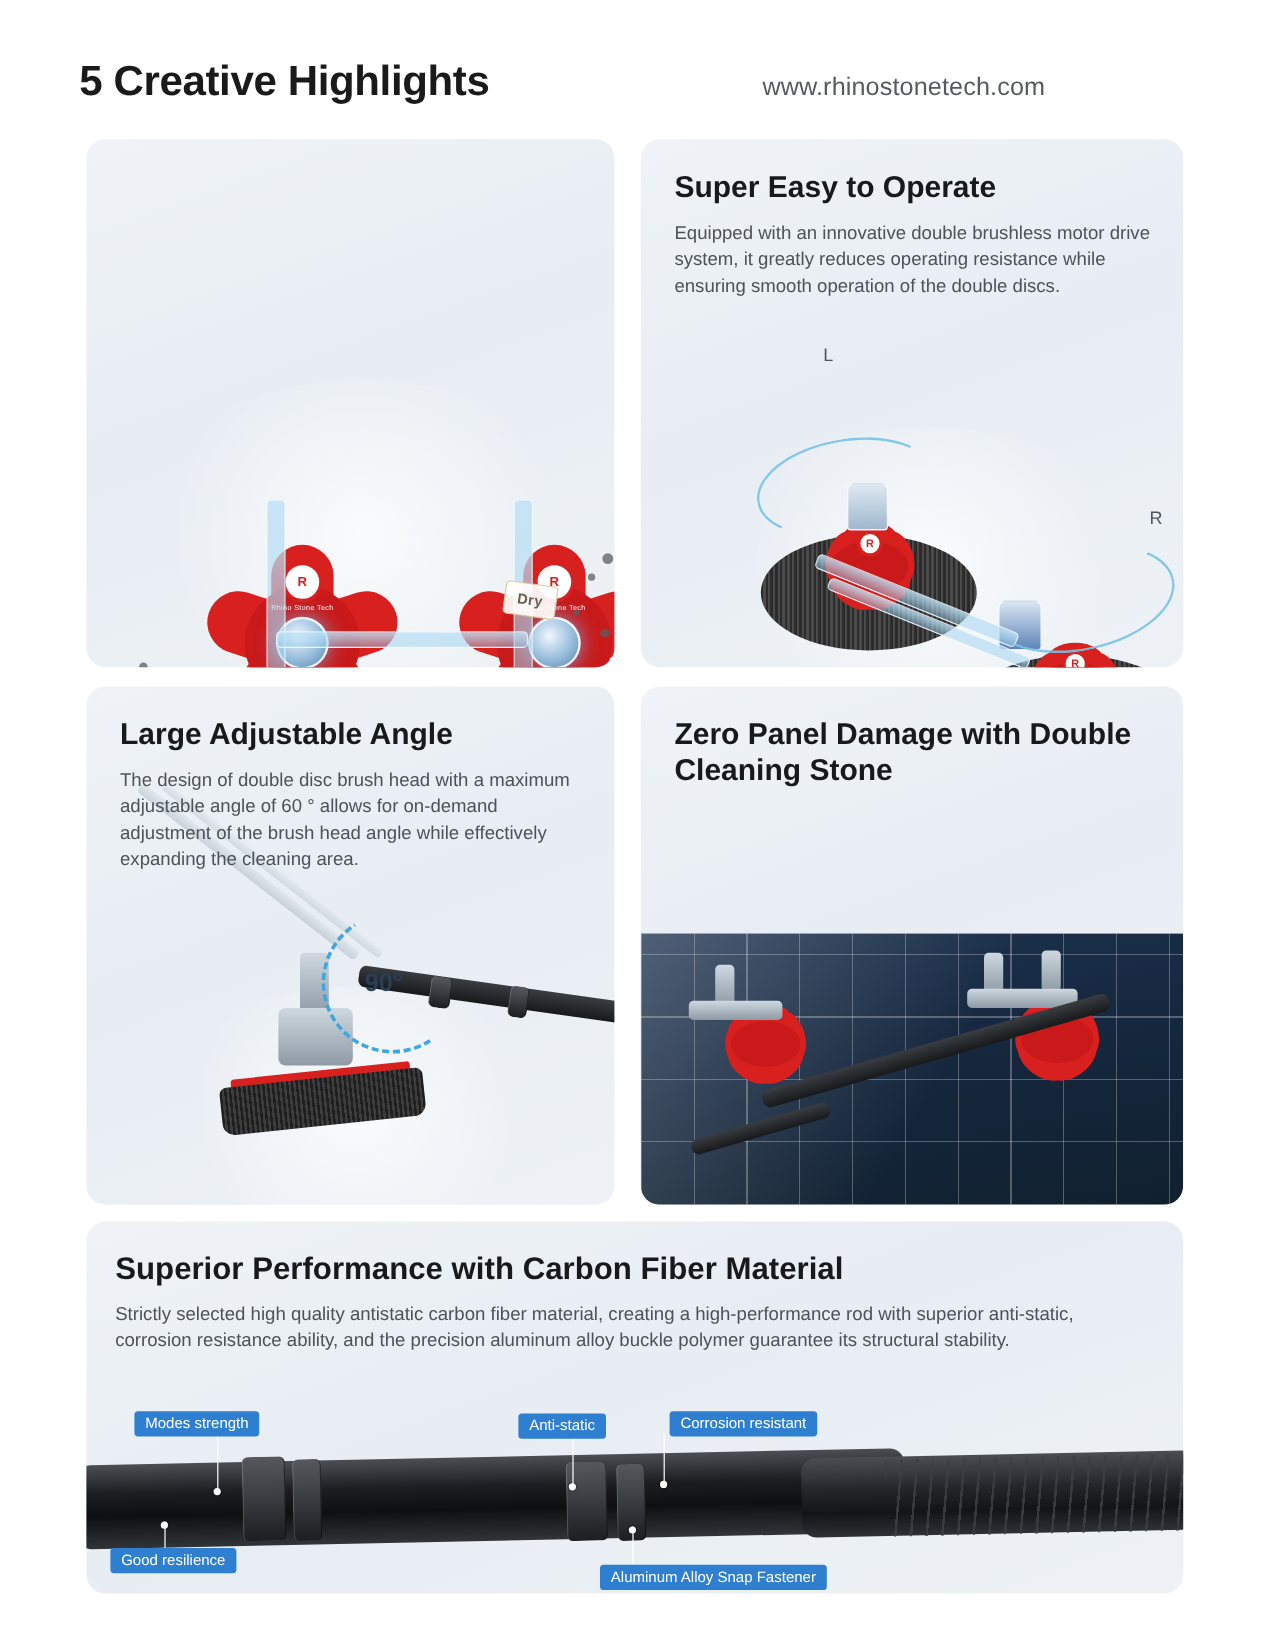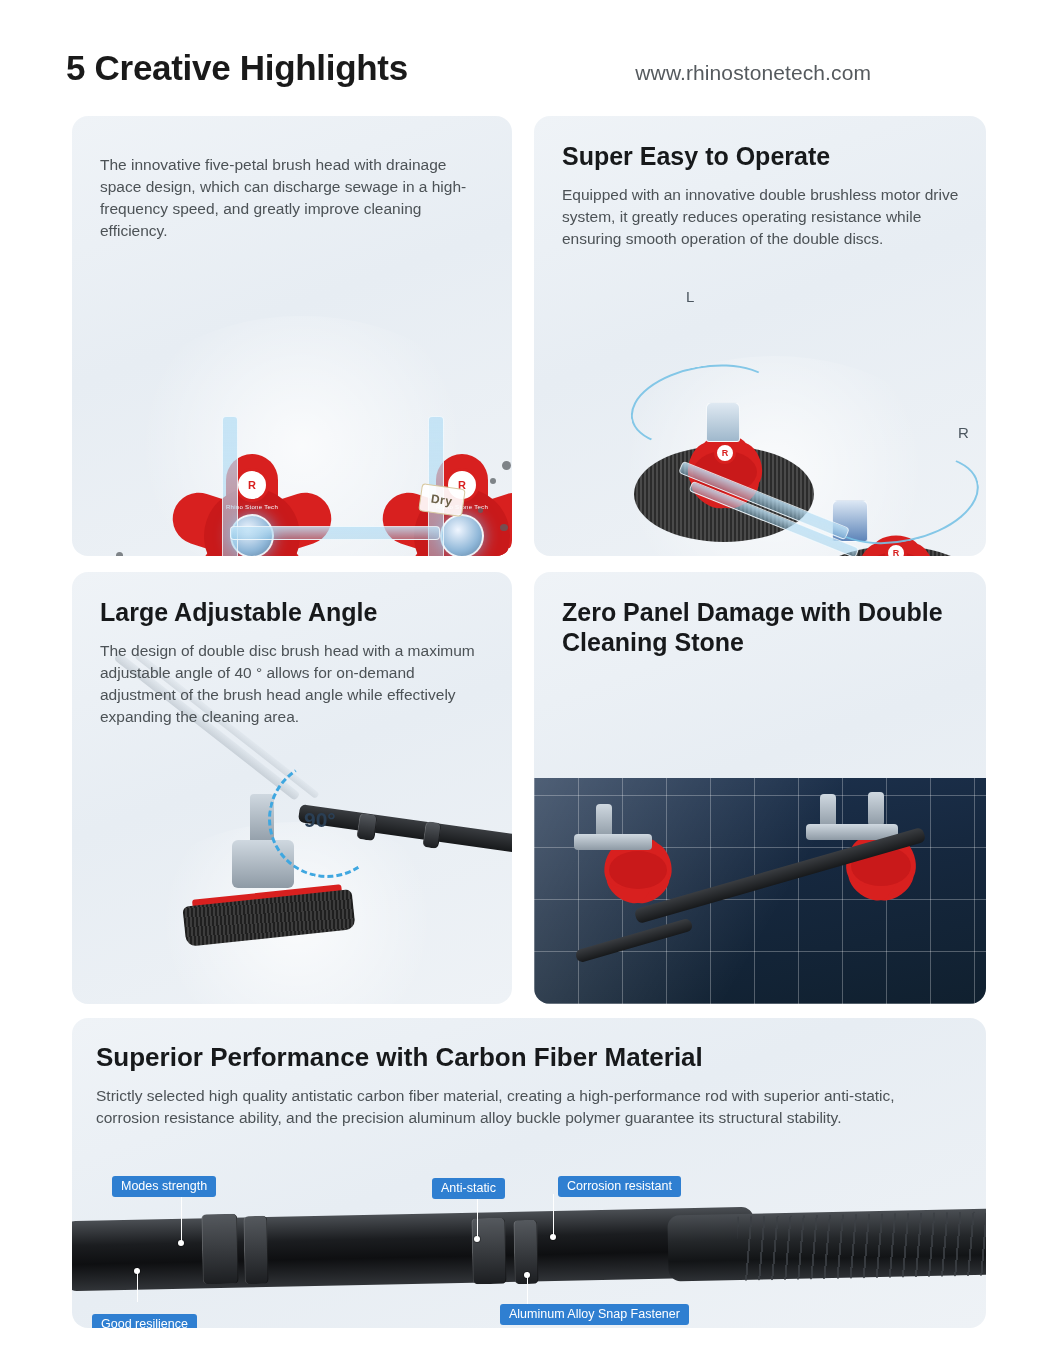--- a/index.html
+++ b/index.html
@@ -293,21 +293,20 @@
         <div class="splat" style="left:430px; top:345px; width:9px; height:9px;"></div>
         <div class="splat" style="left:418px; top:362px; width:6px; height:6px;"></div>
 
         <div class="splat" style="left:406px; top:392px; width:5px; height:5px;"></div>
         <div class="splat" style="left:428px; top:408px; width:8px; height:7px;"></div>
         <div class="splat" style="left:44px; top:436px; width:7px; height:7px;"></div>
 
       </div>
 
       <div class="card-text-zone">
-        <div class="card-body">The innovative five-petal brush head with drainage space design, which can discharge sewage in a high-frequency speed, and greatly improve cleaning efficiency.</div>
       </div>
     </div>
   </div>
 
   <div class="card" id="card-2">
     <div class="card-inner">
       <div class="art">
         <div class="glow" style="left:60px; top:240px; width:360px; height:230px;"></div>
 
         <div class="bristles" style="left:100px; top:330px; width:180px; height:96px; border-radius:50%;"></div>
@@ -365,21 +364,21 @@
         <div class="pole-light" style="left:160px; top:268px; width:62px; height:48px; border-radius:6px;"></div>
         <div class="red-bar" style="left:120px; top:320px; width:150px; height:9px; transform:rotate(-6deg);"></div>
         <div class="brush-side" style="left:112px; top:326px; width:170px; height:40px; transform:rotate(-6deg);"></div>
 
         <div class="dial" style="left:196px; top:188px; width:118px; height:118px; transform:rotate(12deg);"></div>
         <div class="angle-text" style="left:232px; top:236px;">90°</div>
       </div>
 
       <div class="card-text-zone">
         <div class="card-title">Large Adjustable Angle</div>
-        <div class="card-body">The design of double disc brush head with a maximum adjustable angle of 40 ° allows for on-demand adjustment of the brush head angle while effectively expanding the cleaning area.</div>
+        <div class="card-body">The design of double disc brush head with a maximum adjustable angle of 60 ° allows for on-demand adjustment of the brush head angle while effectively expanding the cleaning area.</div>
       </div>
     </div>
   </div>
 
   <div class="card" id="card-4">
     <div class="card-inner">
       <div class="art">
         <div class="panel-bg" style="left:0; top:206px; right:0; bottom:0;"></div>
         <div class="panel-sheen" style="left:0; top:206px; right:0; bottom:0;"></div>
 
@@ -441,19 +440,19 @@
         <div class="dot" style="left:478px; top:216px;"></div>
         <div class="tag-line" style="left:481px; top:176px; height:42px;"></div>
         <div class="dot" style="left:62px; top:250px;"></div>
         <div class="tag-line" style="left:65px; top:250px; height:34px;"></div>
         <div class="dot" style="left:452px; top:254px;"></div>
         <div class="tag-line" style="left:455px; top:254px; height:32px;"></div>
 
         <div class="tag" style="left:40px; top:158px;">Modes strength</div>
         <div class="tag" style="left:360px; top:160px;">Anti-static</div>
         <div class="tag" style="left:486px; top:158px;">Corrosion resistant</div>
-        <div class="tag" style="left:20px; top:296px;">Good resilience</div>
+        <div class="tag" style="left:20px; top:272px;">Good resilience</div>
         <div class="tag" style="left:428px; top:286px;">Aluminum Alloy Snap Fastener</div>
       </div>
     </div>
   </div>
 
 </div>
 
 </body></html>

